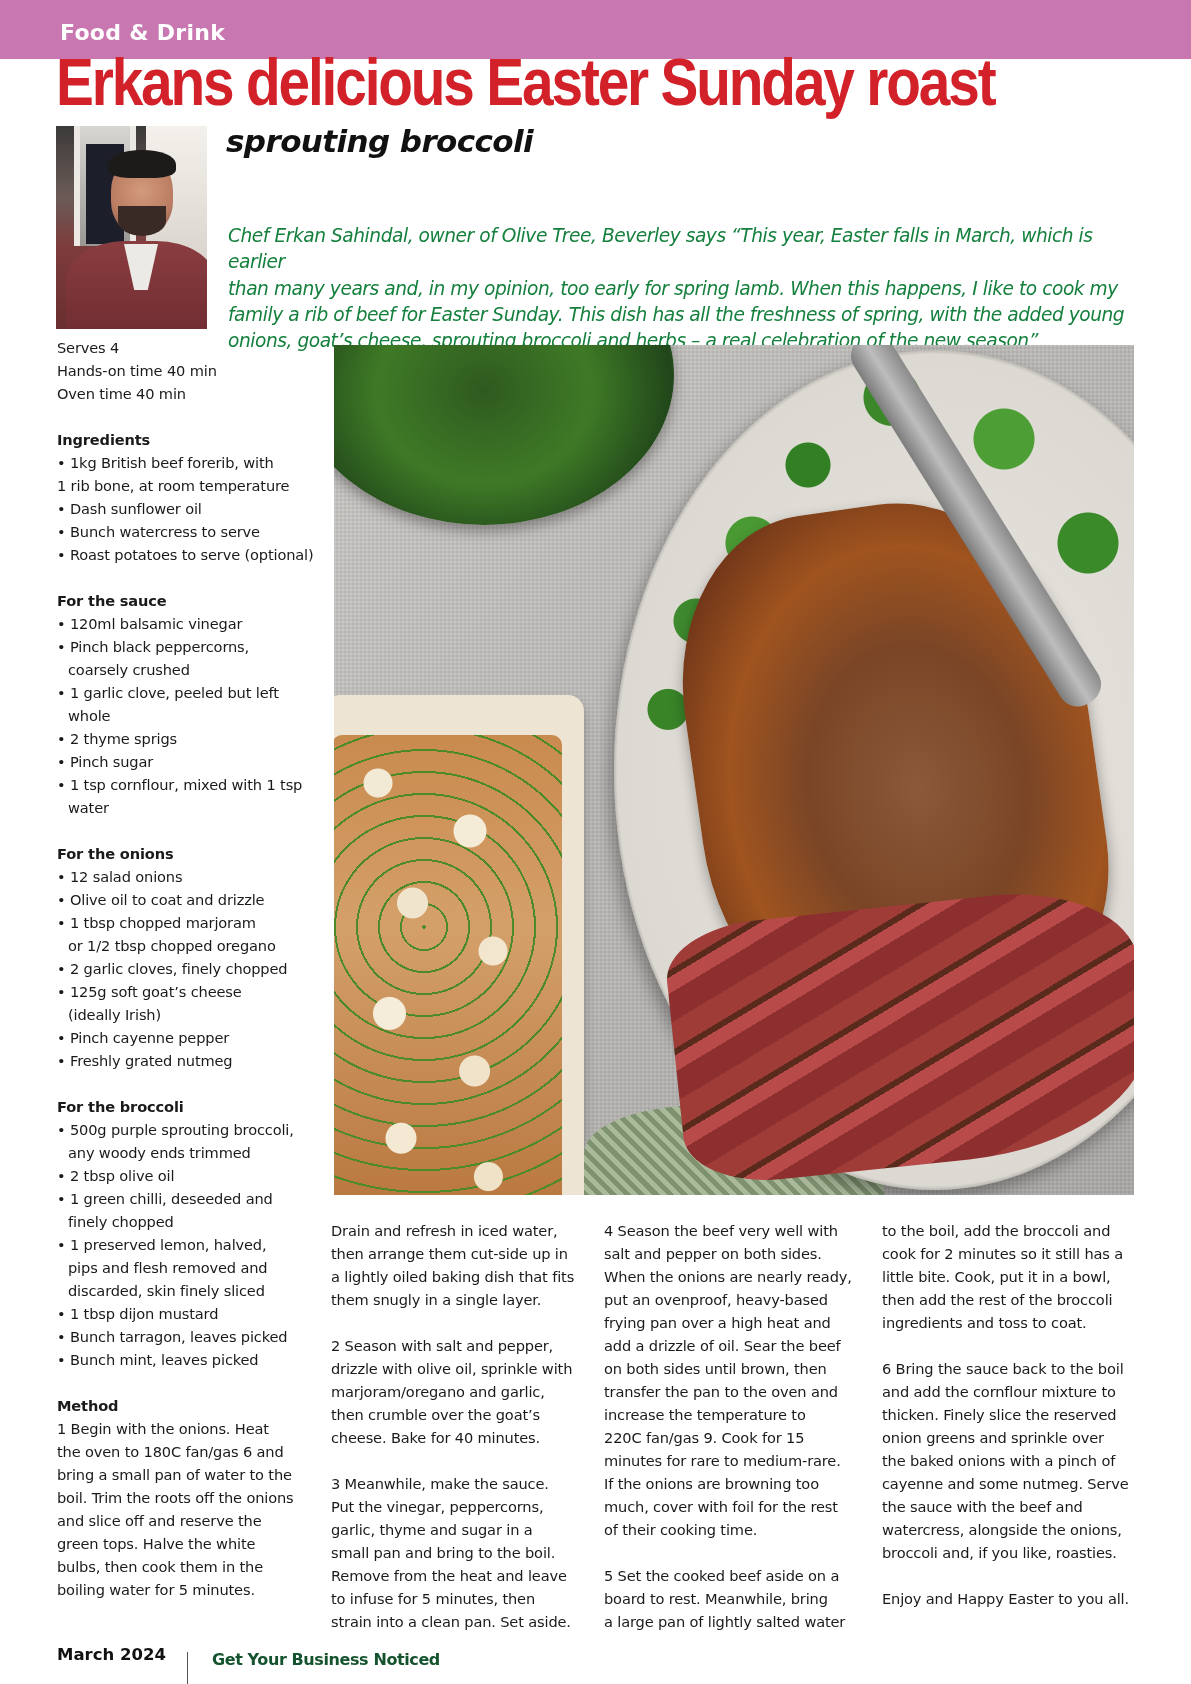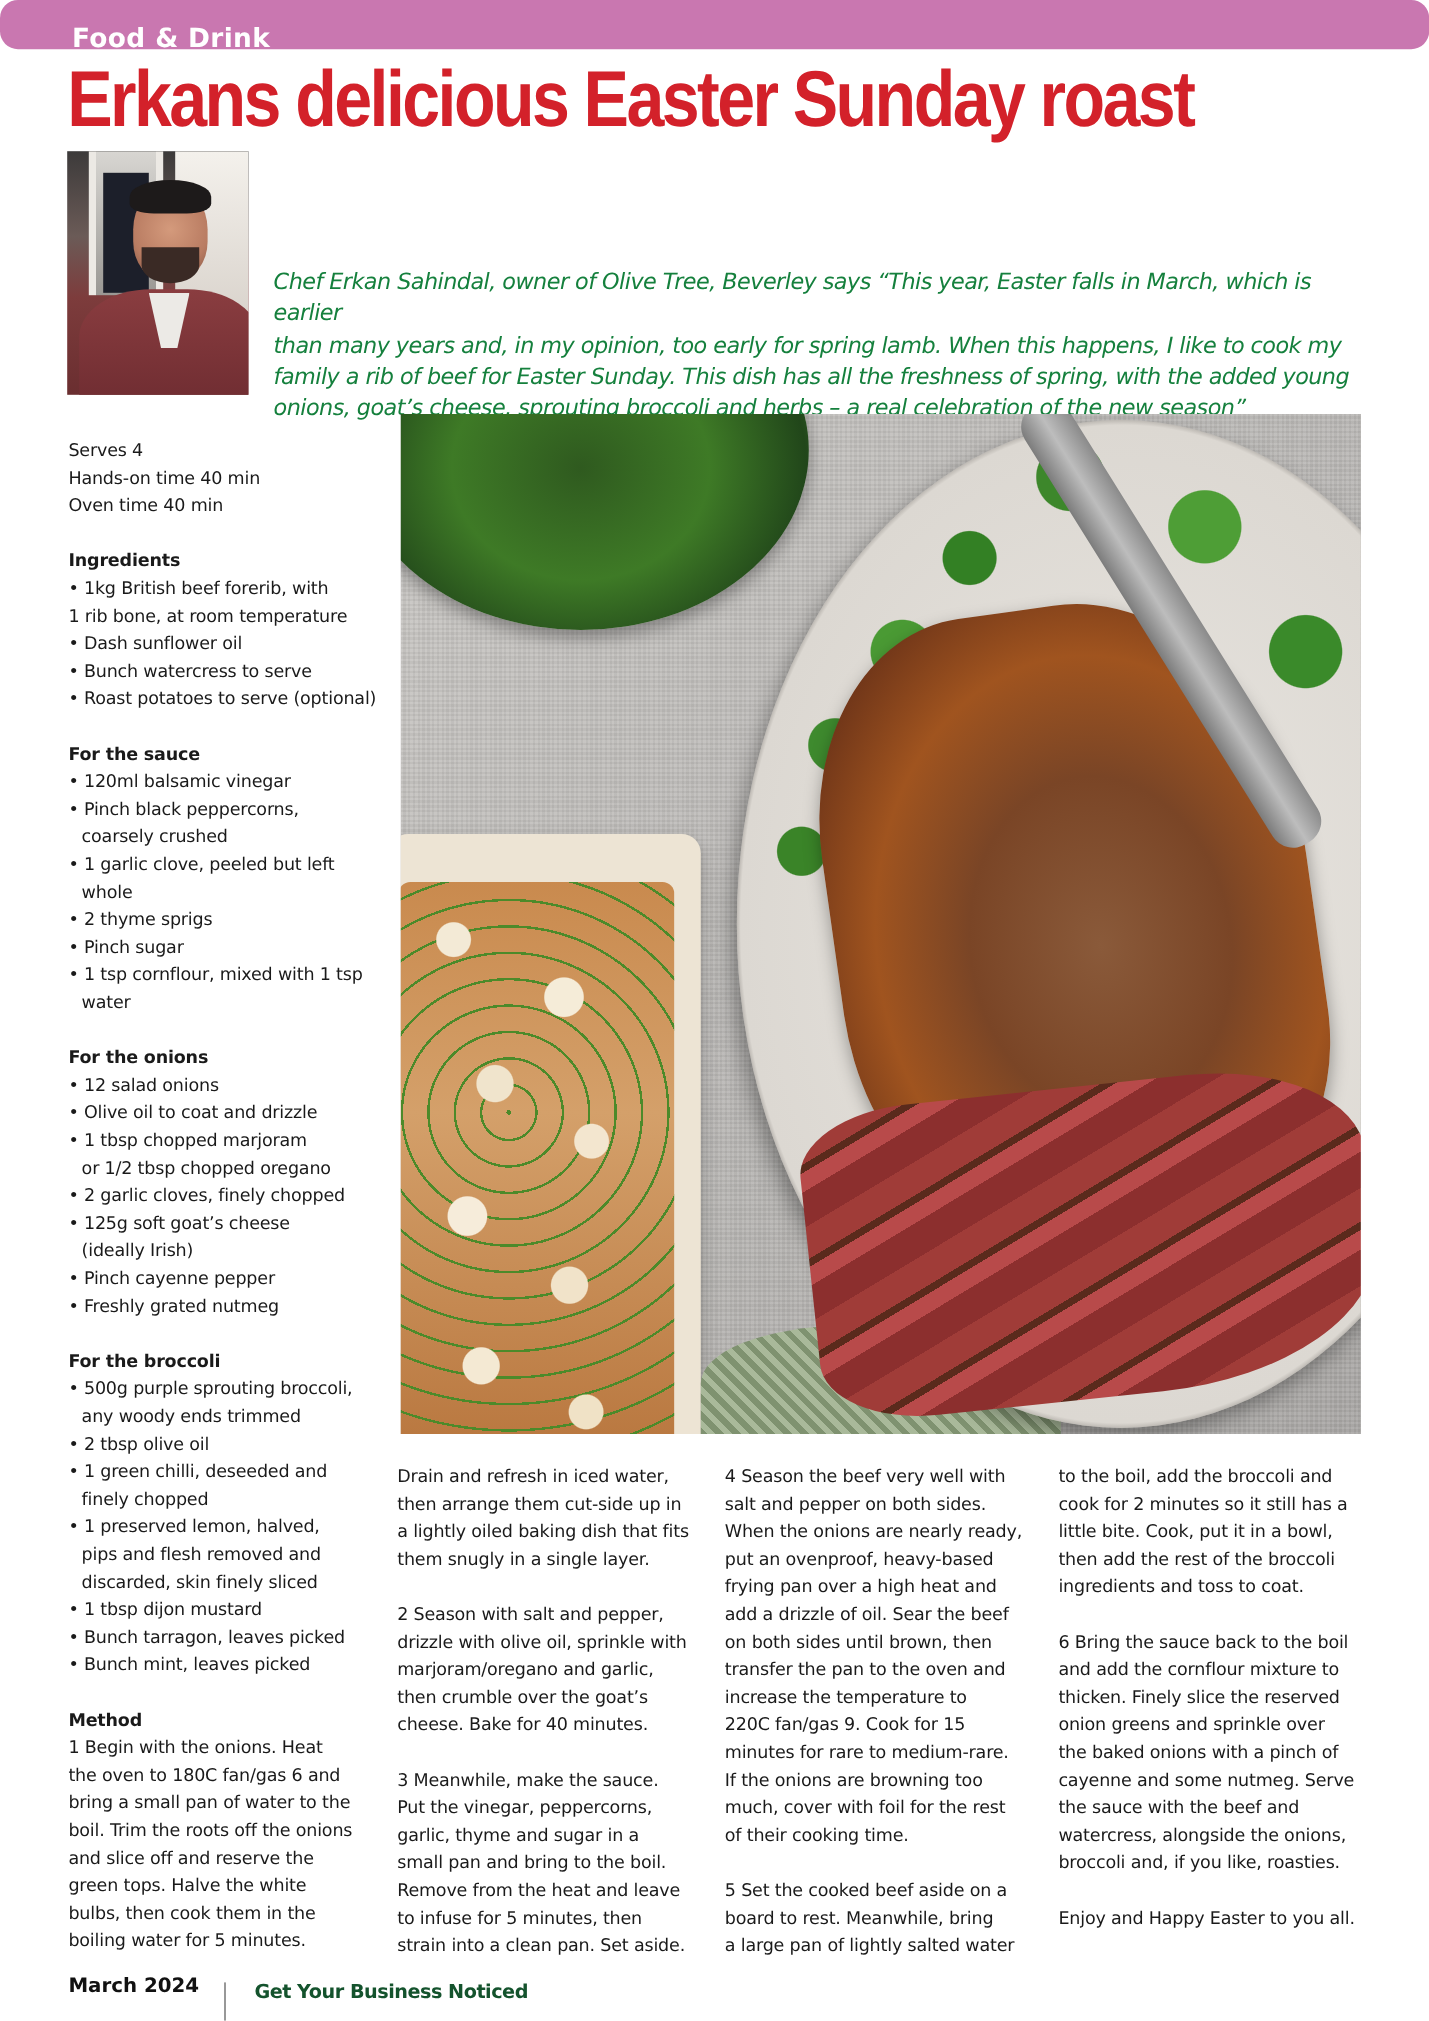--- a/index.html
+++ b/index.html
@@ -1,37 +1,37 @@
 <!DOCTYPE html>
 <html><head>
 <meta charset="utf-8">
 <style>
   * { box-sizing: border-box; margin: 0; padding: 0; }
   html, body { width: 1191px; height: 1684px; background: #ffffff; overflow: hidden; }
   body { position: relative; font-family: "Liberation Sans", "DejaVu Sans", sans-serif; color: #1a1a1a; }
 
-  .banner { position: absolute; left: 0; top: 0; width: 1191px; height: 41px; background: #c977b0; border-radius: 15px; }
+  .banner { position: absolute; left: 0; top: 0; width: 1191px; height: 59px; background: #c977b0; }
   .banner-label { position: absolute; left: 60px; top: 20px; font-family: "DejaVu Sans", sans-serif; font-weight: bold; font-size: 22px; color: #ffffff; letter-spacing: 0.3px; }
 
   .headline { position: absolute; left: 56px; top: 46px; font-family: "Liberation Sans", sans-serif; font-weight: bold; font-size: 66px; line-height: 72px; color: #d3212a; letter-spacing: -2.5px; transform: scaleX(0.86); transform-origin: left top; white-space: nowrap; }
 
   .chef-photo { position: absolute; left: 56px; top: 126px; width: 151px; height: 203px; overflow: hidden; background: linear-gradient(180deg, #3c3a3a 0%, #6b5b57 35%, #7d3c3c 60%, #6a2e30 100%); }
   .chef-photo .door { position: absolute; left: 18px; top: 0; width: 62px; height: 120px; background: linear-gradient(180deg,#d8d6d2,#9a9894); border-left: 6px solid #ece9e4; border-right: 6px solid #ece9e4; }
   .chef-photo .doorin { position:absolute; left: 30px; top: 18px; width: 38px; height: 100px; background: #1c1f2a; }
   .chef-photo .wall { position:absolute; left: 90px; top: 0; width: 61px; height: 140px; background: linear-gradient(180deg,#f4f1ec,#d9d3cc); }
   .chef-photo .head { position: absolute; left: 55px; top: 30px; width: 62px; height: 78px; border-radius: 45% 45% 42% 42%; background: radial-gradient(circle at 50% 45%, #d49a7c 0%, #b97c62 60%, #7c5040 100%); }
   .chef-photo .hair { position: absolute; left: 52px; top: 24px; width: 68px; height: 28px; border-radius: 50% 50% 30% 30%; background: #1d1a1a; }
   .chef-photo .beard { position: absolute; left: 62px; top: 80px; width: 48px; height: 30px; border-radius: 0 0 50% 50%; background: #3a2a25; }
   .chef-photo .body { position: absolute; left: 10px; top: 115px; width: 150px; height: 100px; border-radius: 40% 40% 0 0; background: linear-gradient(180deg,#8a3d40,#6e2c31); }
   .chef-photo .shirt { position: absolute; left: 68px; top: 118px; width: 34px; height: 46px; background: #eceae6; clip-path: polygon(0 0,100% 0,70% 100%,30% 100%); }
 
   .subtitle { position: absolute; left: 226px; top: 118px; width: 920px; font-family: "DejaVu Sans", sans-serif; font-weight: bold; font-style: italic; font-size: 31px; line-height: 46px; color: #111; letter-spacing: -0.6px; }
   .intro { position: absolute; left: 228px; top: 223px; width: 905px; font-family: "DejaVu Sans", sans-serif; font-style: italic; font-size: 18.6px; line-height: 26.3px; color: #15803d; letter-spacing: -0.45px; }
 
-  .leftcol { position: absolute; left: 57px; top: 364px; width: 260px; font-family: "DejaVu Sans", sans-serif; font-size: 14.6px; line-height: 23px; color: #1a1a1a; letter-spacing: -0.15px; }
+  .leftcol { position: absolute; left: 57px; top: 336px; width: 260px; font-family: "DejaVu Sans", sans-serif; font-size: 14.6px; line-height: 23px; color: #1a1a1a; letter-spacing: -0.15px; }
   .leftcol .line { white-space: nowrap; }
   .leftcol .h { font-weight: bold; }
   .leftcol .gap { height: 23px; }
   .leftcol .ind { padding-left: 11px; }
 
   .photo { position: absolute; left: 334px; top: 345px; width: 800px; height: 850px; overflow: hidden; background: #b8b6b3; }
   .photo .cloth { position:absolute; inset:0; background:
       repeating-linear-gradient(0deg, rgba(255,255,255,0.05) 0 2px, rgba(0,0,0,0.03) 2px 4px),
       repeating-linear-gradient(90deg, rgba(255,255,255,0.05) 0 2px, rgba(0,0,0,0.03) 2px 4px),
       linear-gradient(135deg,#c9c7c4,#a9a7a5); }
@@ -89,20 +89,21 @@
   <div class="doorin"></div>
   <div class="wall"></div>
   <div class="body"></div>
   <div class="shirt"></div>
   <div class="head"></div>
   <div class="hair"></div>
   <div class="beard"></div>
 </div>
 
 <h2 class="subtitle">
+  <div>sprouting broccoli</div>
 </h2>
 
 <div class="intro">
   <div>Chef Erkan Sahindal, owner of Olive Tree, Beverley says “This year, Easter falls in March, which is earlier</div>
   <div>than many years and, in my opinion, too early for spring lamb. When this happens, I like to cook my</div>
   <div>family a rib of beef for Easter Sunday. This dish has all the freshness of spring, with the added young</div>
   <div>onions, goat’s cheese, sprouting broccoli and herbs – a real celebration of the new season”</div>
 </div>
 
 <div class="leftcol">

